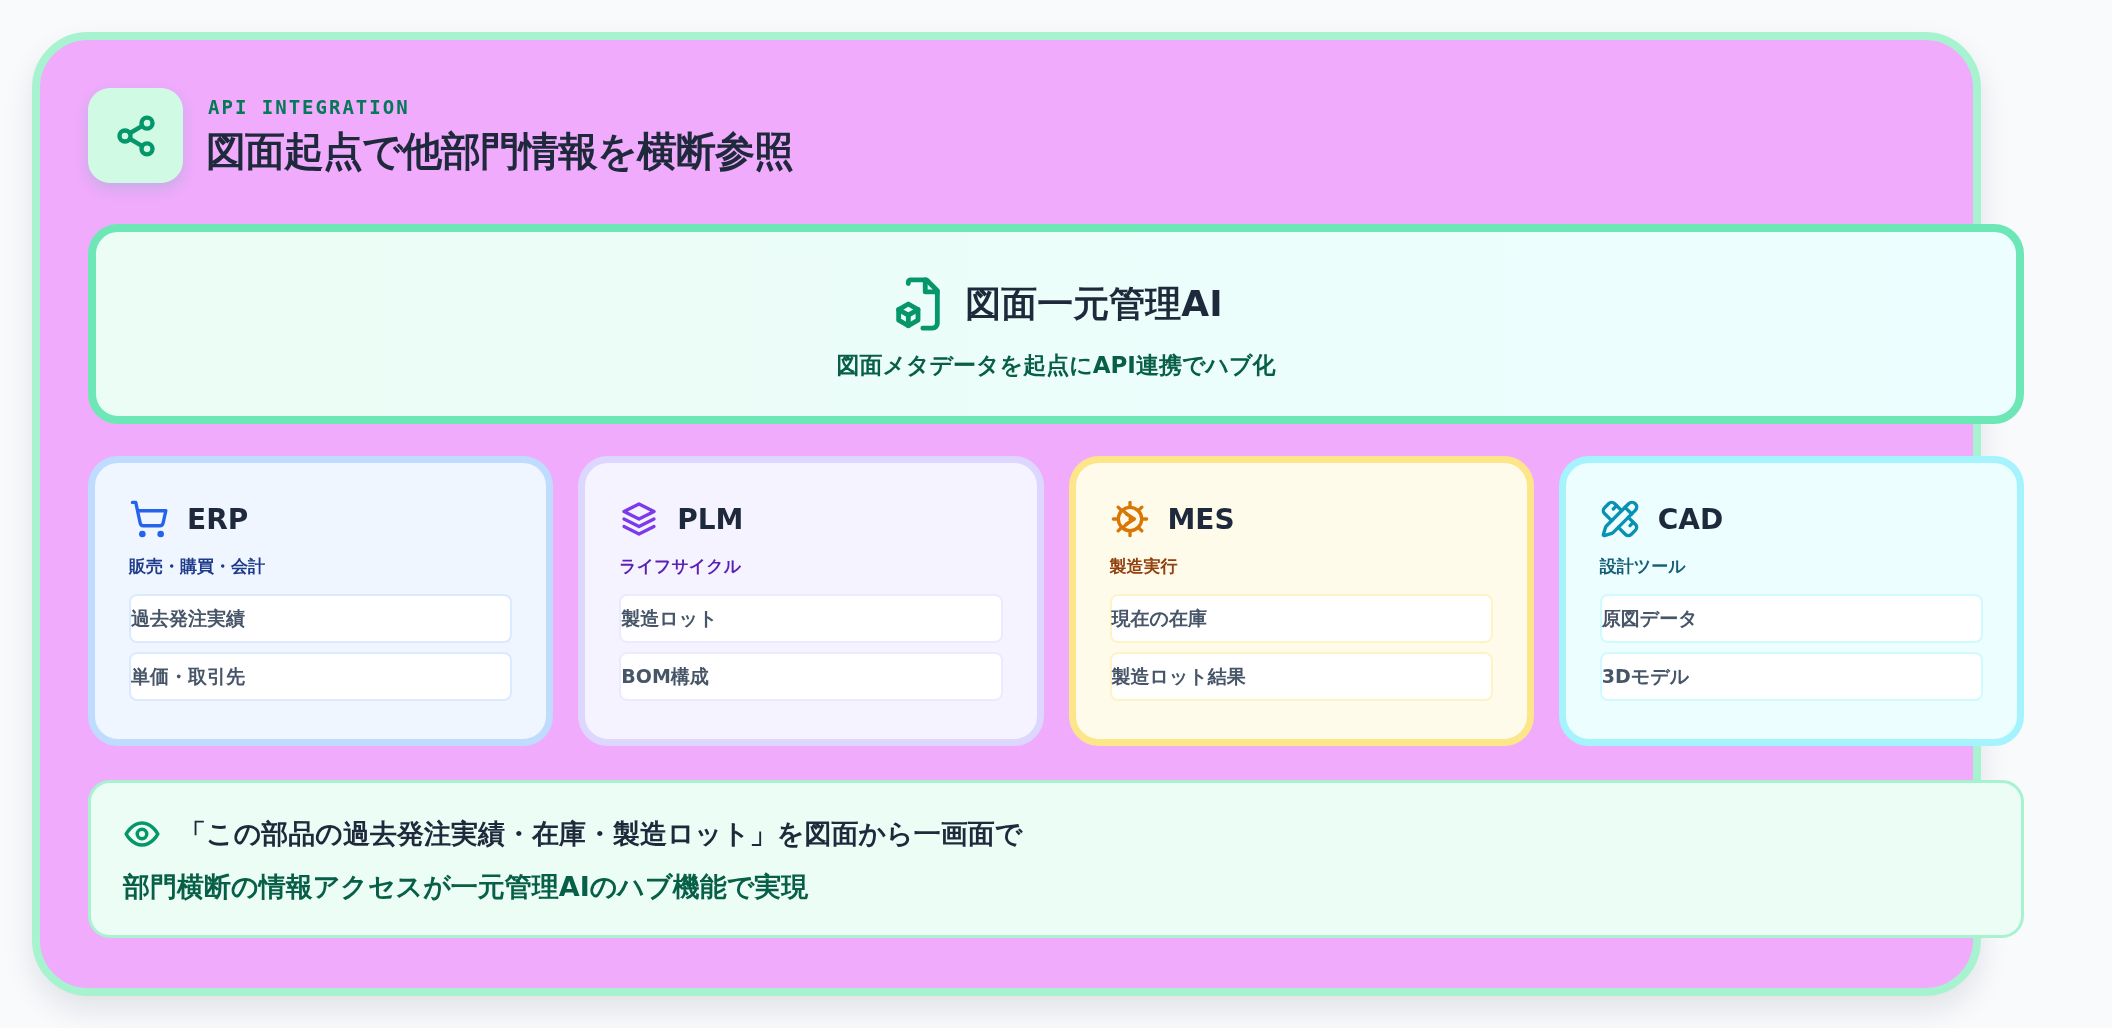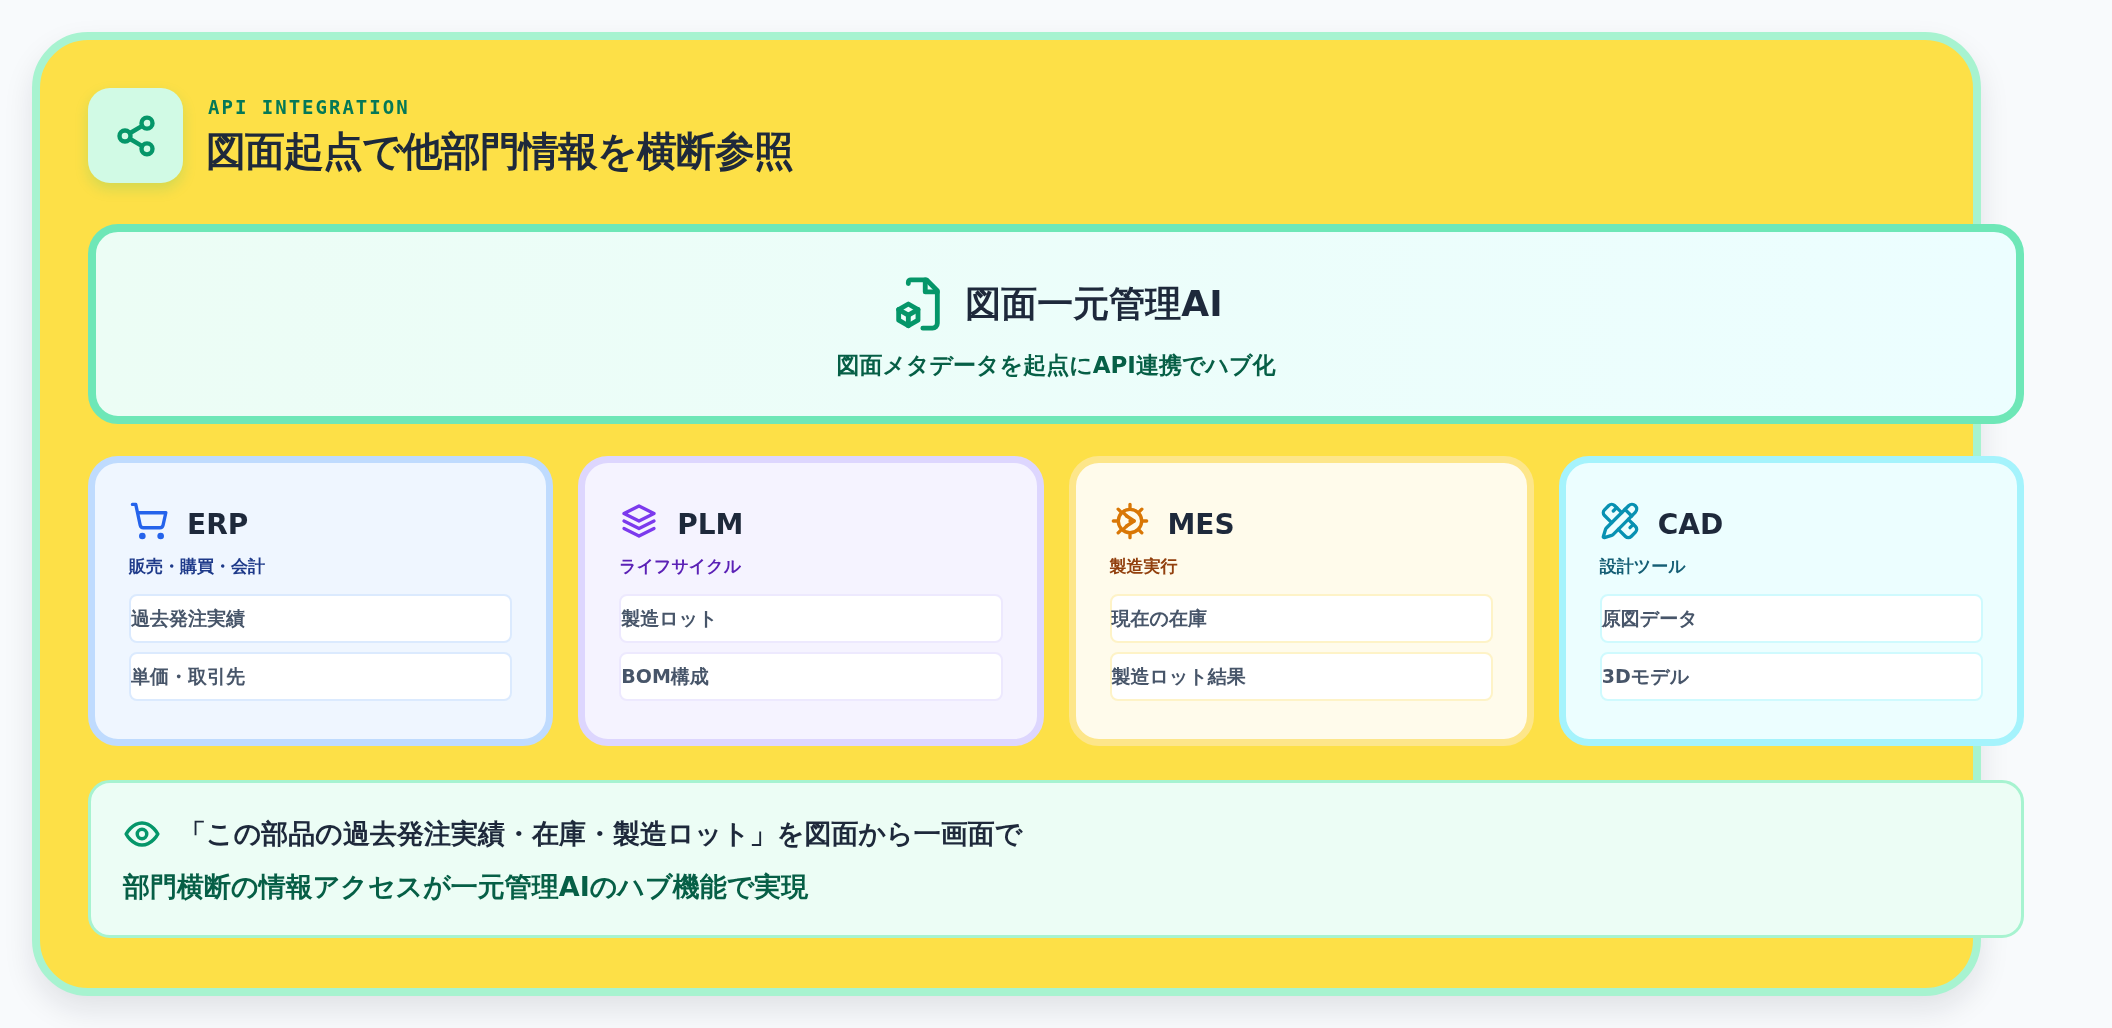--- a/index.html
+++ b/index.html
@@ -4,21 +4,21 @@
 <style>
   * { box-sizing: border-box; margin: 0; padding: 0; }
   html, body {
     width: 2112px; height: 1028px; overflow: hidden;
     background: #f8fafc;
     font-family: "DejaVu Sans", "Liberation Sans", sans-serif;
   }
   .outer {
     position: absolute; left: 32px; top: 32px;
     width: 1949px; height: 964px;
-    background: #fde047;
+    background: #f0abfc;
     border: 8px solid #a7f3d0;
     border-radius: 56px;
     box-shadow: 0 14px 30px rgba(15, 23, 42, 0.10);
   }
   .header-tile {
     position: absolute; left: 48px; top: 48px;
     width: 95px; height: 95px;
     background: #d1fae5; border-radius: 22px;
     box-shadow: 0 6px 14px rgba(16, 185, 129, 0.18);
     display: flex; align-items: center; justify-content: center;
@@ -51,21 +51,21 @@
   }
   .systems {
     position: absolute; left: 48px; top: 416px;
     width: 1936px; height: 290px;
     display: grid; grid-template-columns: repeat(4, 1fr); gap: 25px;
   }
   .sys {
     position: relative; border-radius: 30px; border: 7px solid;
     padding: 34px 34px 0 34px;
   }
-  .sys-head { display: flex; align-items: flex-end; gap: 18px; height: 44px; }
+  .sys-head { display: flex; align-items: center; gap: 18px; height: 44px; }
   .sys-name { font-size: 28px; font-weight: bold; color: #1e293b; }
   .sys-sub { margin-top: 14px; font-size: 17px; font-weight: bold; }
   .rows { margin-top: 16px; display: flex; flex-direction: column; gap: 9px; }
   .row {
     height: 49px; background: #ffffff; border-radius: 8px;
     border: 2px solid; padding-left: 0;
     display: flex; align-items: center;
     font-size: 19px; font-weight: bold; color: #475569;
   }
   .erp { background: #eff6ff; border-color: #bfdbfe; }

